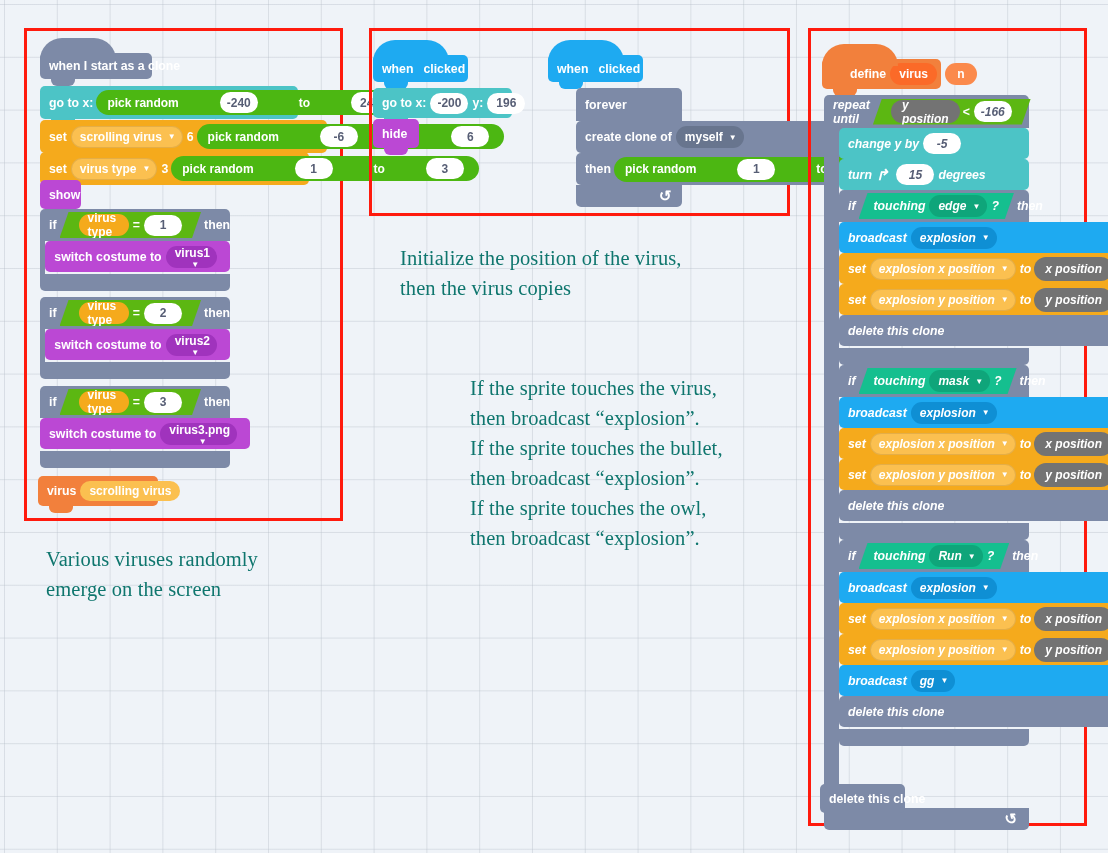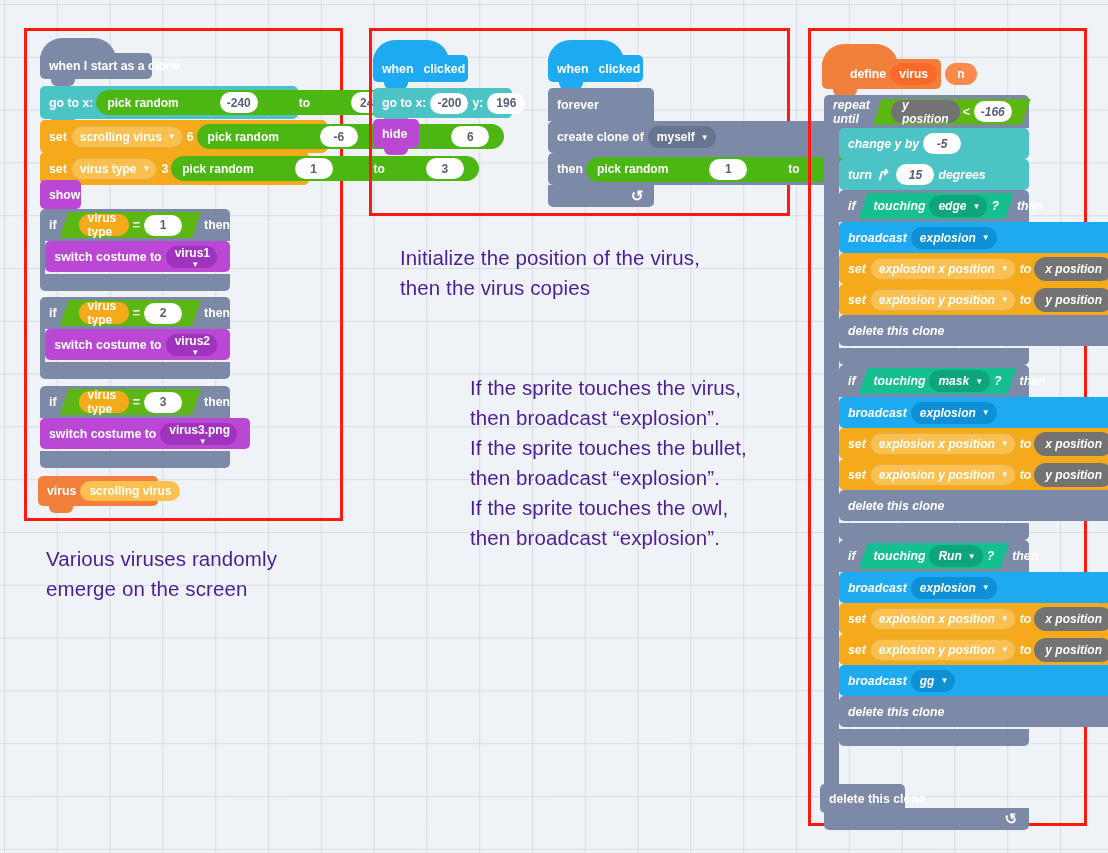--- a/index.html
+++ b/index.html
@@ -21,22 +21,22 @@
       repeating-linear-gradient(to bottom, #000 0 11px, transparent 11px 52.8px);
     -webkit-mask-composite:source-over;
     mask-image:
       repeating-linear-gradient(to right, #000 0 11px, transparent 11px 52.8px),
       repeating-linear-gradient(to bottom, #000 0 11px, transparent 11px 52.8px);
     mask-composite:add;
     pointer-events:none;
   }
   .redbox{position:absolute;border:3px solid #ff1a0d;box-sizing:border-box;}
   .note{
-    position:absolute;color:#4c1d95;font-size:20.5px;line-height:30px;
-    white-space:pre;letter-spacing:.1px;
+    position:absolute;color:#0f766e;font-size:20.5px;line-height:30px;
+    white-space:pre;letter-spacing:.1px;font-family:Liberation Serif, serif;
   }
 
   
   .blk{position:absolute;box-sizing:border-box;color:#fff;
        font-size:12.3px;font-weight:bold;display:flex;align-items:center;
        white-space:nowrap;}
   .stack{border-radius:5px;padding:0 9px;height:30px;}
   .hat{border-radius:5px 5px 5px 5px;}
   .hat:before{content:"";position:absolute;left:0;top:-15px;width:76px;height:22px;
       background:inherit;border-radius:38px 38px 0 0;}
@@ -260,21 +260,21 @@
   <span class="notch"></span>
 </div>
 
 <div class="blk stack hat c-events" style="left:548px;top:55px;width:95px;height:27px;">
   <span>when</span>
   <span class="flag"></span>
   <span>clicked</span>
   <span class="notch"></span>
 </div>
 
-<div class="cwrap" style="left:548px;top:88px;width:106px;">
+<div class="cwrap" style="left:576px;top:88px;width:106px;">
   <div class="chead" style="width:106px;height:33px;">
     <span>forever</span>
   </div>
   <div style="display:flex;">
     <div class="carm" style="height:64px;"></div>
     <div style="position:relative;">
       <div class="blk stack c-control" style="position:relative;left:0;top:0;height:32px;background:#7d8aa7;">
         <span>create clone of</span>
         <span class="drop d-control">
           <span>myself</span>

